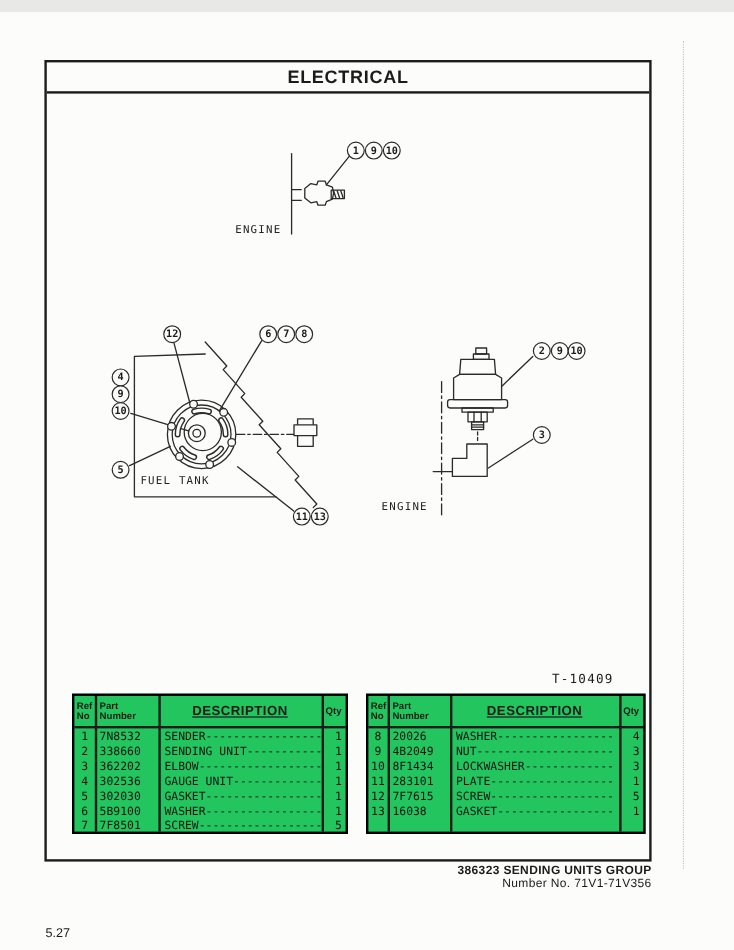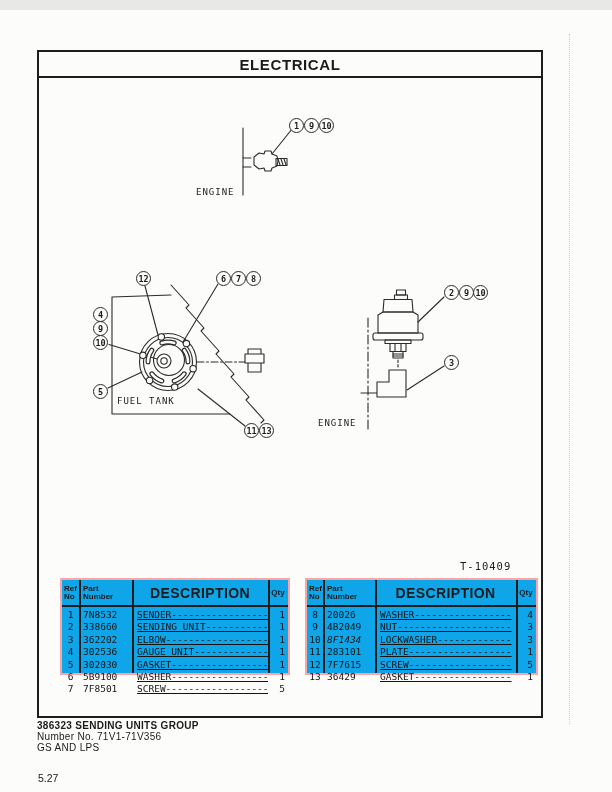--- a/index.html
+++ b/index.html
@@ -18,43 +18,43 @@
   svg{position:absolute;overflow:visible;}
   .dlabel{position:absolute;font-family:"DejaVu Sans Mono",monospace;
     font-size:9px;letter-spacing:1px;color:#222;white-space:nowrap;}
   .callout{position:absolute;width:15px;height:15px;border:1.3px solid #2b2b2b;
     border-radius:50%;background:#fcfcfa;box-sizing:border-box;
     display:flex;align-items:center;justify-content:center;
     font-family:"DejaVu Sans Mono",monospace;font-size:8.5px;font-weight:bold;color:#1b1b1b;}
   .figref{position:absolute;left:460px;top:550px;
     font-family:"DejaVu Sans Mono",monospace;font-size:10.5px;letter-spacing:1px;}
   
-  .ptable{position:absolute;top:568px;height:97px;border:2px solid #fca5a5;
-    box-sizing:border-box;background:#0ea5e9;}
+  .ptable{position:absolute;top:568px;height:117px;border:2px solid #000000;
+    box-sizing:border-box;background:#22c55e;}
   .ptable.left{left:60px;width:230px;}
   .ptable.right{left:305px;width:233px;}
   .vline{position:absolute;top:0;bottom:0;width:1.5px;background:#1c1c1c;}
   .thead{display:flex;height:27px;border-bottom:2px solid #1c1c1c;box-sizing:border-box;}
   .hcell{display:flex;align-items:center;font-weight:bold;font-size:8px;line-height:8px;}
   .h-ref{width:17px;padding-left:2px;box-sizing:border-box;}
   .h-ref span{display:block;max-width:14px;}
   .h-part{width:53px;padding-left:4px;box-sizing:border-box;}
   .h-part span{display:block;max-width:36px;}
-  .h-desc{flex:1;justify-content:center;font-size:14px;letter-spacing:.4px;}
+  .h-desc{flex:1;justify-content:center;font-size:11px;letter-spacing:.4px;text-decoration:underline;}
   .h-qty{width:20px;justify-content:center;}
   .tbody{padding-top:2px;}
   .trow{display:flex;height:12.4px;}
   .cell{font-family:"DejaVu Sans Mono",monospace;font-size:9.5px;line-height:12.4px;
     white-space:nowrap;overflow:hidden;color:#141414;}
   .c-ref{width:17px;text-align:center;}
   .c-part{width:53px;padding-left:4px;box-sizing:border-box;}
-  .c-desc{flex:1;padding-left:5px;box-sizing:border-box;text-decoration:underline;}
+  .c-desc{flex:1;padding-left:5px;box-sizing:border-box;}
   .c-qty{width:20px;text-align:right;padding-right:3px;box-sizing:border-box;}
   
-  .footer{position:absolute;left:37px;top:710px;width:506px;text-align:left;}
+  .footer{position:absolute;left:37px;top:710px;width:506px;text-align:right;}
   .footer .f1{font-weight:bold;font-size:10px;line-height:11px;letter-spacing:.3px;}
   .footer .f2,.footer .f3{font-size:10px;line-height:11px;letter-spacing:.3px;}
   .pagenum{position:absolute;left:38px;top:762px;font-weight:normal;font-size:10.5px;}
 </style>
 </head>
 <body>
 
 <div class="sheet">
   <div class="scan-edge"></div>
 
@@ -291,45 +291,44 @@
           <div class="cell c-qty">4</div>
         </div>
         <div class="trow">
           <div class="cell c-ref" style="width: 16px;">9</div>
           <div class="cell c-part" style="width: 52px;">4B2049</div>
           <div class="cell c-desc">NUT--------------------</div>
           <div class="cell c-qty">3</div>
         </div>
         <div class="trow">
           <div class="cell c-ref" style="width: 16px;">10</div>
-          <div class="cell c-part" style="width: 52px; font-style: italic;">8F1434</div>
+          <div class="cell c-part" style="width: 52px;">8F1434</div>
           <div class="cell c-desc">LOCKWASHER-------------</div>
           <div class="cell c-qty">3</div>
         </div>
         <div class="trow">
           <div class="cell c-ref" style="width: 16px;">11</div>
           <div class="cell c-part" style="width: 52px;">283101</div>
           <div class="cell c-desc">PLATE------------------</div>
           <div class="cell c-qty">1</div>
         </div>
         <div class="trow">
           <div class="cell c-ref" style="width: 16px;">12</div>
           <div class="cell c-part" style="width: 52px;">7F7615</div>
           <div class="cell c-desc">SCREW------------------</div>
           <div class="cell c-qty">5</div>
         </div>
         <div class="trow">
           <div class="cell c-ref" style="width: 16px;">13</div>
-          <div class="cell c-part" style="width: 52px;">36429</div>
+          <div class="cell c-part" style="width: 52px;">16038</div>
           <div class="cell c-desc">GASKET-----------------</div>
           <div class="cell c-qty">1</div>
         </div>
       </div>
   </div>
 
   <div class="footer">
     <div class="f1">386323 SENDING UNITS GROUP</div>
     <div class="f2">Number No. 71V1-71V356</div>
-    <div class="f3">GS AND LPS</div>
   </div>
 
   <div class="pagenum">5.27</div>
 </div>
 
 </body></html>

